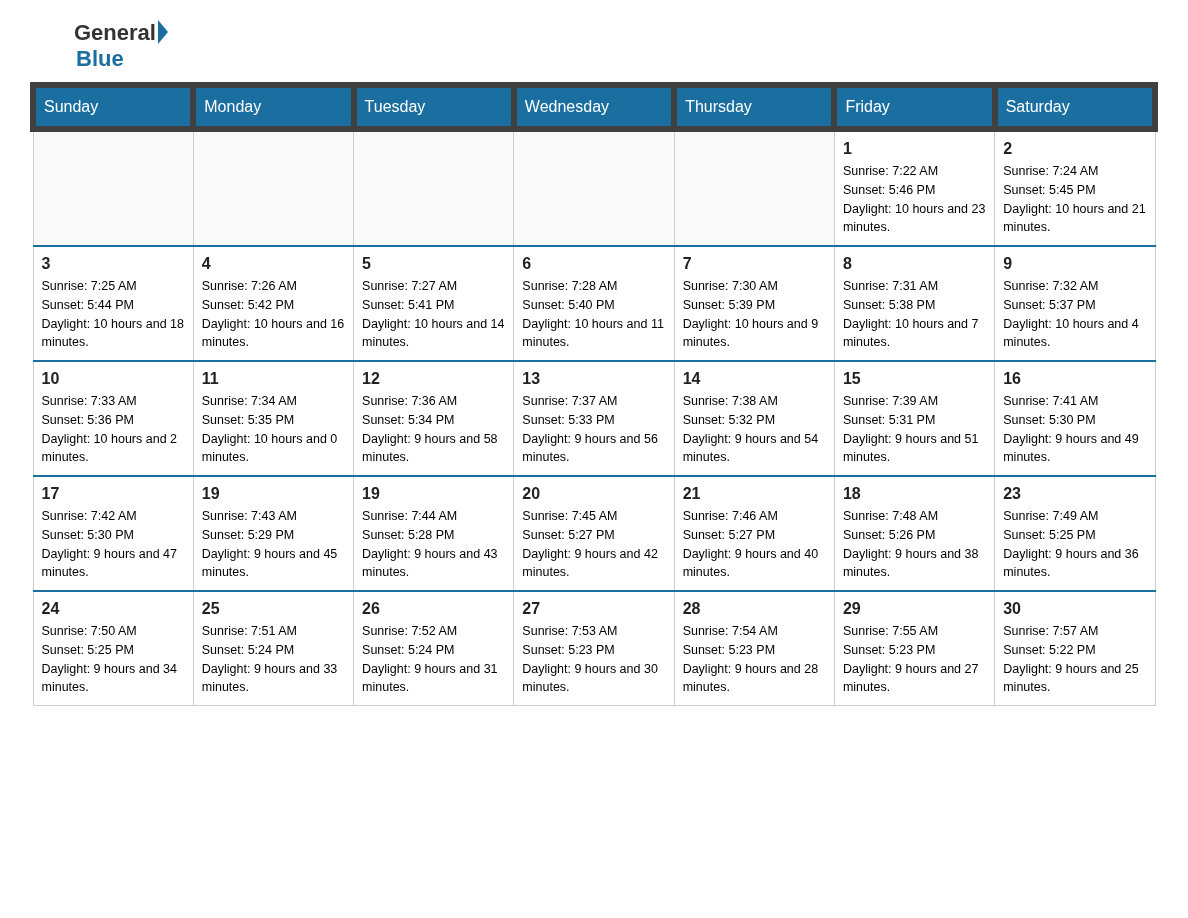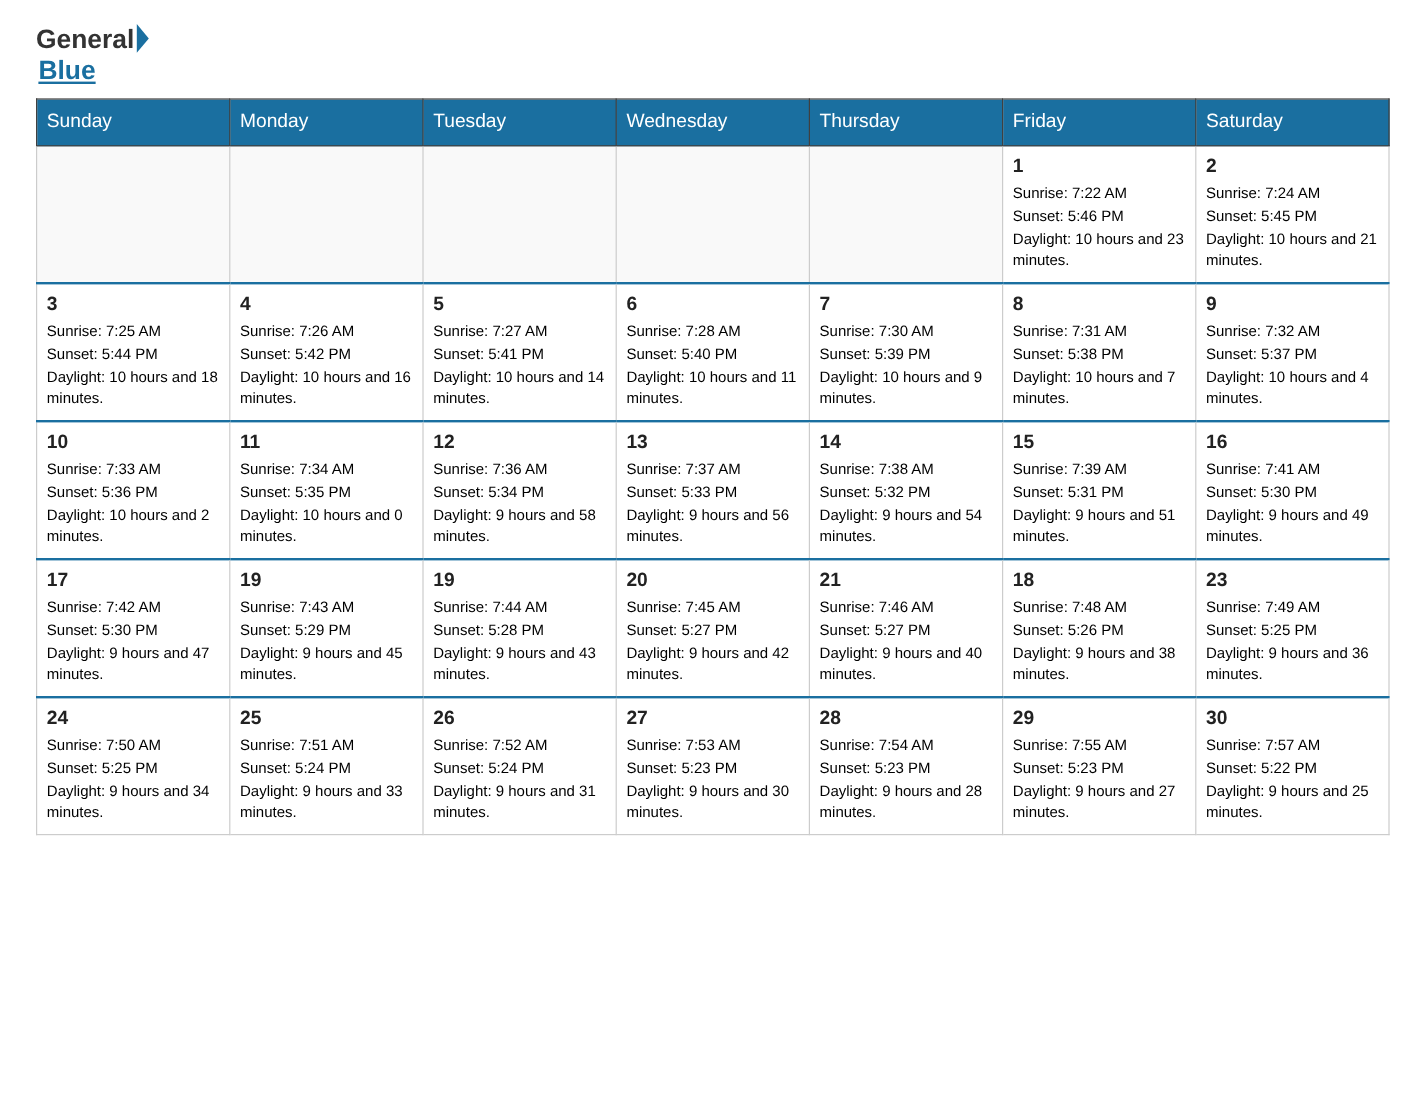--- a/index.html
+++ b/index.html
@@ -8,31 +8,31 @@
       background: #ffffff;
       padding: 20px 30px;
       width: 1188px;
       min-height: 918px;
     }
     .header {
       display: flex;
       justify-content: space-between;
       align-items: flex-start;
       margin-bottom: 10px;
+      margin-left: 44px;
     }
     .logo-text-general {
       font-size: 22px;
       font-weight: bold;
       color: #333;
     }
     .logo-text-blue {
       font-size: 22px;
       font-weight: bold;
       color: #1a6fa0;
-      text-decoration: underline;
     }
     .logo-arrow {
       width: 0;
       height: 0;
       border-left: 10px solid #1a6fa0;
       border-top: 12px solid transparent;
       border-bottom: 12px solid transparent;
       margin-left: 2px;
       margin-bottom: 2px;
     }
@@ -55,21 +55,21 @@
       border-collapse: collapse;
       margin-top: 10px;
     }
     .calendar th {
       background-color: #1a6fa0;
       color: #ffffff;
       padding: 10px 8px;
       text-align: left;
       font-size: 16px;
       font-weight: normal;
-      border: 1px solid #404040;
+      border: 6px solid #404040;
     }
     .calendar td {
       vertical-align: top;
       padding: 8px;
       border: 1px solid #ccc;
       width: 14.28%;
       min-height: 110px;
       font-size: 13px;
       color: #333;
       background: #fff;

